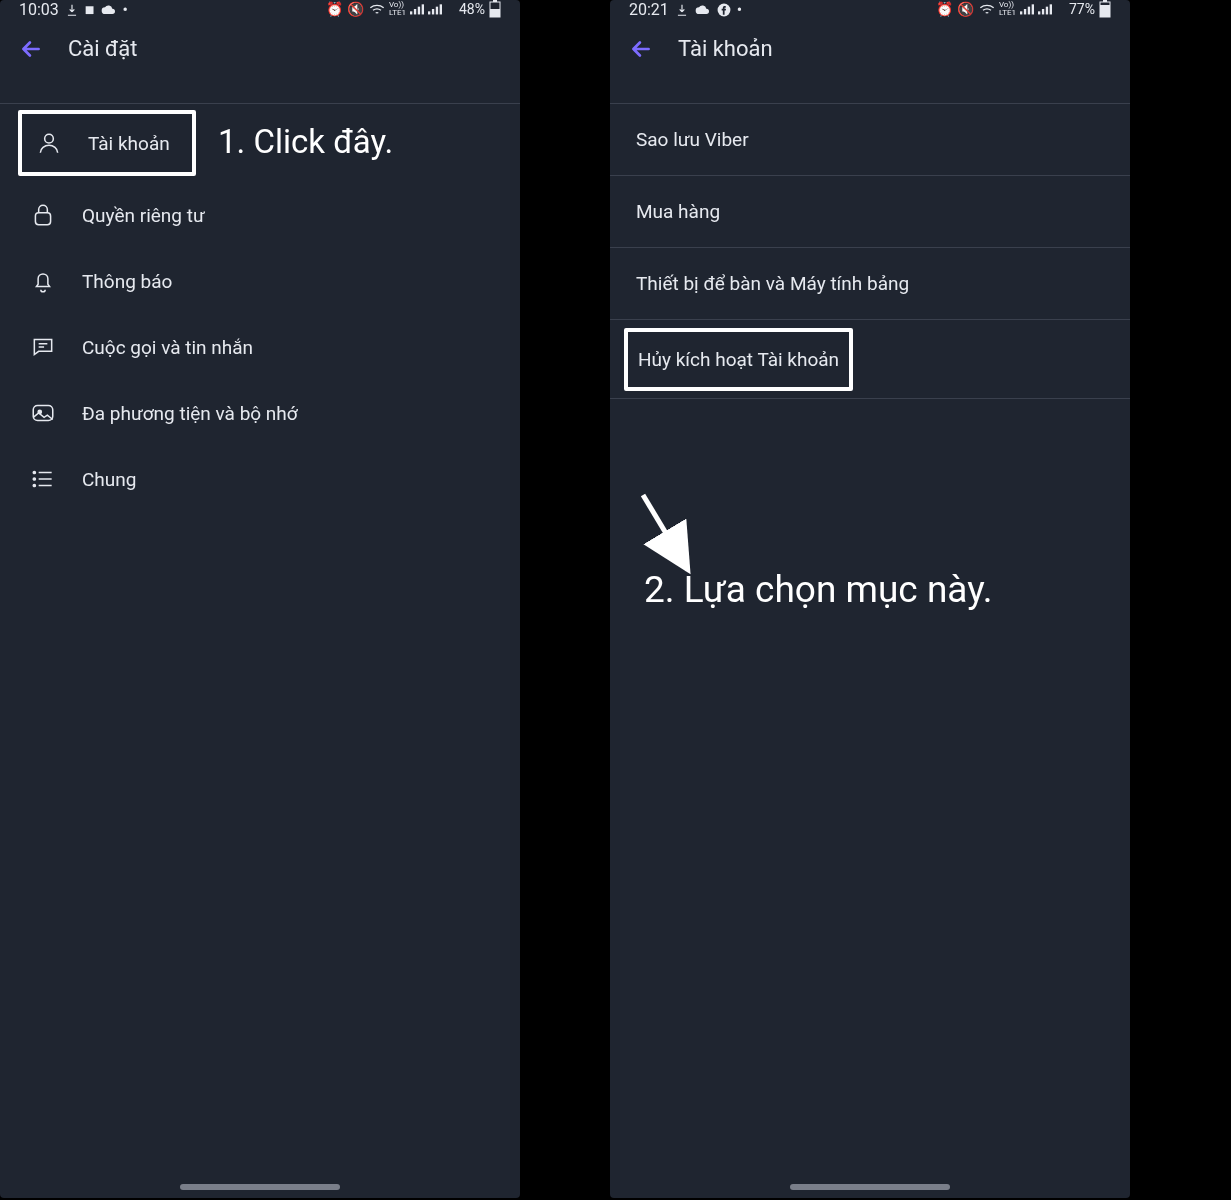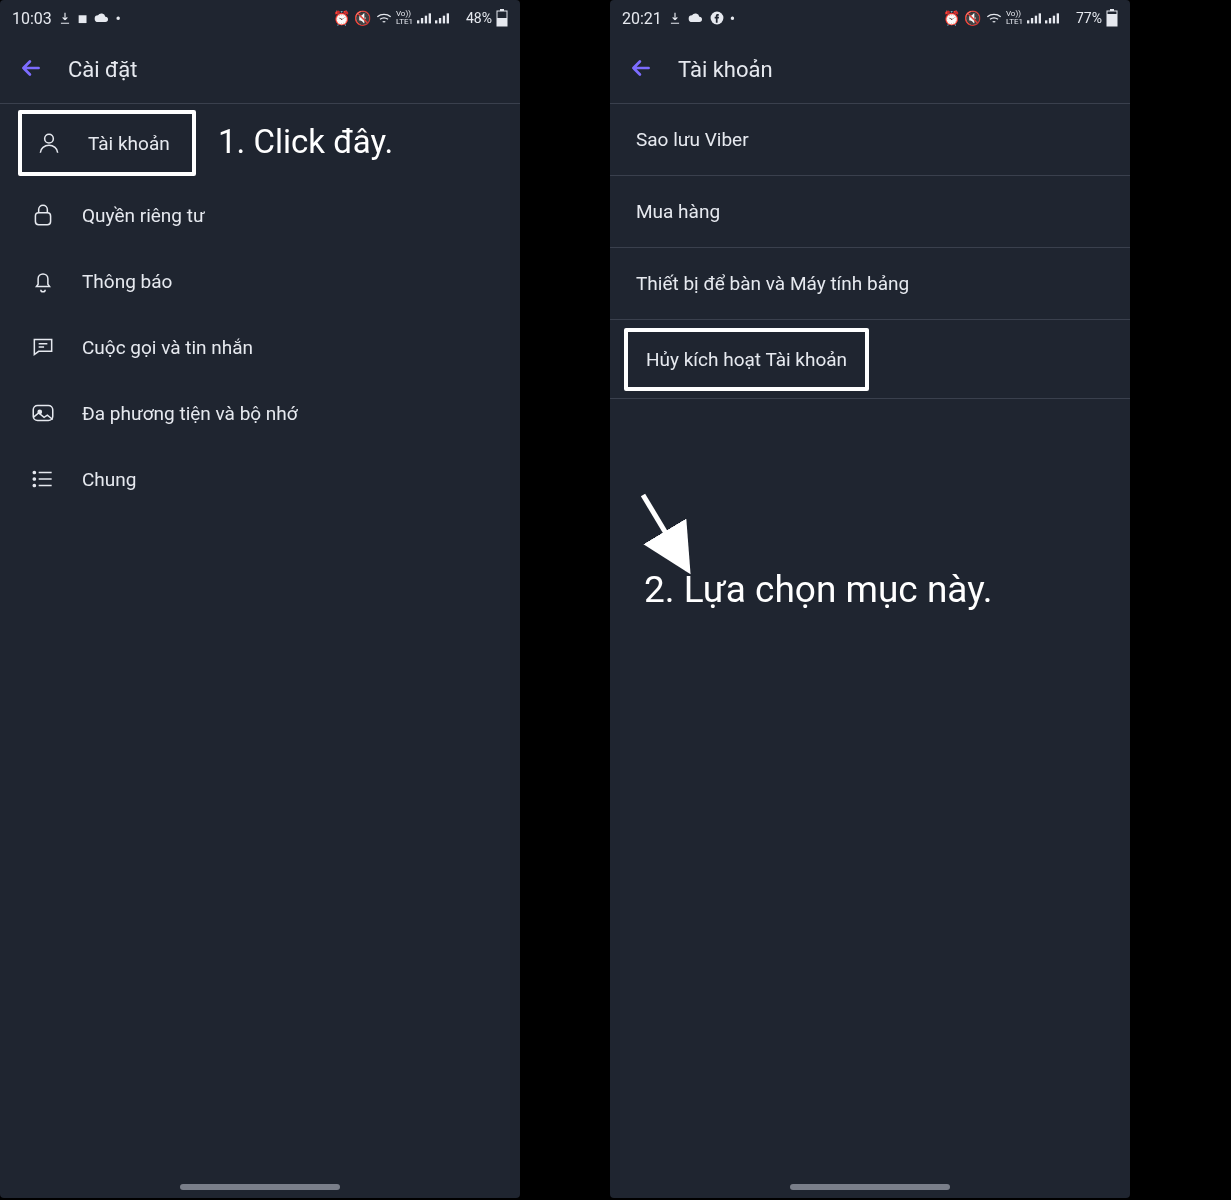--- a/index.html
+++ b/index.html
@@ -17,32 +17,31 @@
     height:1198px;
     background:#1f2530;
     color:#e6e9ef;
     position:relative;
     border-radius:4px;
   }
   .status-bar {
     height:36px;
     display:flex;
     justify-content:space-between;
-    align-items:center;
-    padding:0 12px;
+    align-items:flex-start;
+    padding:0 19px;
     font-size:16px;
     color:#e6e9ef;
   }
   .status-left { display:flex; align-items:center; gap:6px; }
   .status-right { display:flex; align-items:center; gap:4px; font-size:14px; }
   .sicon { display:inline-flex; align-items:center; }
   .header {
     height:68px;
     display:flex;
-    align-items:center;
     gap:24px;
     padding:0 18px;
     border-bottom:1px solid #3a404d;
   }
   .header-title { font-size:22px; }
   .back-icon svg { stroke:#7d6cff; }
   .list { display:flex; flex-direction:column; }
   .item {
     display:flex;
     align-items:center;
@@ -291,21 +290,21 @@
     <div class="item simple">
       <span>Sao lưu Viber</span>
     </div>
     <div class="item simple">
       <span>Mua hàng</span>
     </div>
     <div class="item simple">
       <span>Thiết bị để bàn và Máy tính bảng</span>
     </div>
     <div style="display:flex;align-items:center;border-bottom:1px solid #3a404d;">
-      <div class="item highlight-box" style="margin:8px 0 7px 14px;padding:16px 18px;align-items:center;">
+      <div class="item highlight-box" style="margin:8px 0 7px 14px;padding:16px 10px;align-items:center;">
         <span>Hủy kích hoạt Tài khoản</span>
       </div>
     </div>
   </div>
 
   <svg class="arrow" style="top:490px;left:18px;" width="80" height="100" viewBox="0 0 80 100">
     <defs>
         <marker id="ah" markerWidth="12" markerHeight="12" refX="9" refY="5" orient="auto">
           <path d="M0 0L10 5L0 10z" fill="#fff"></path>
         </marker>

